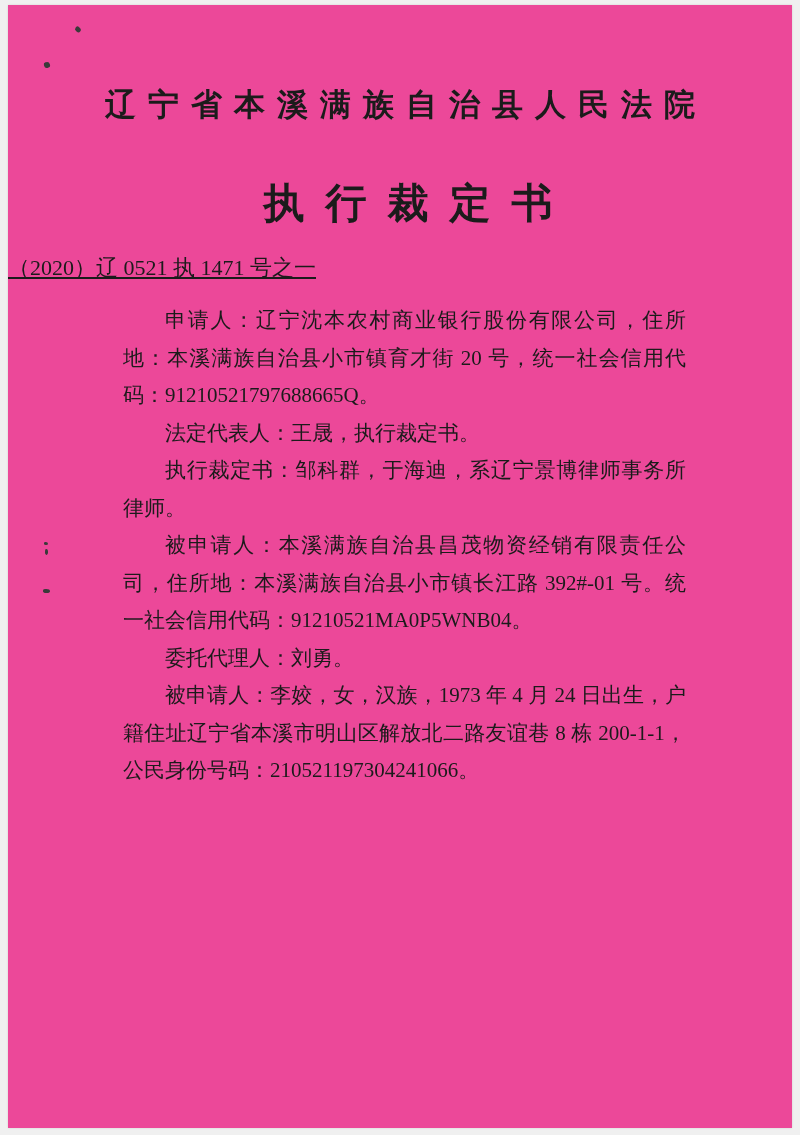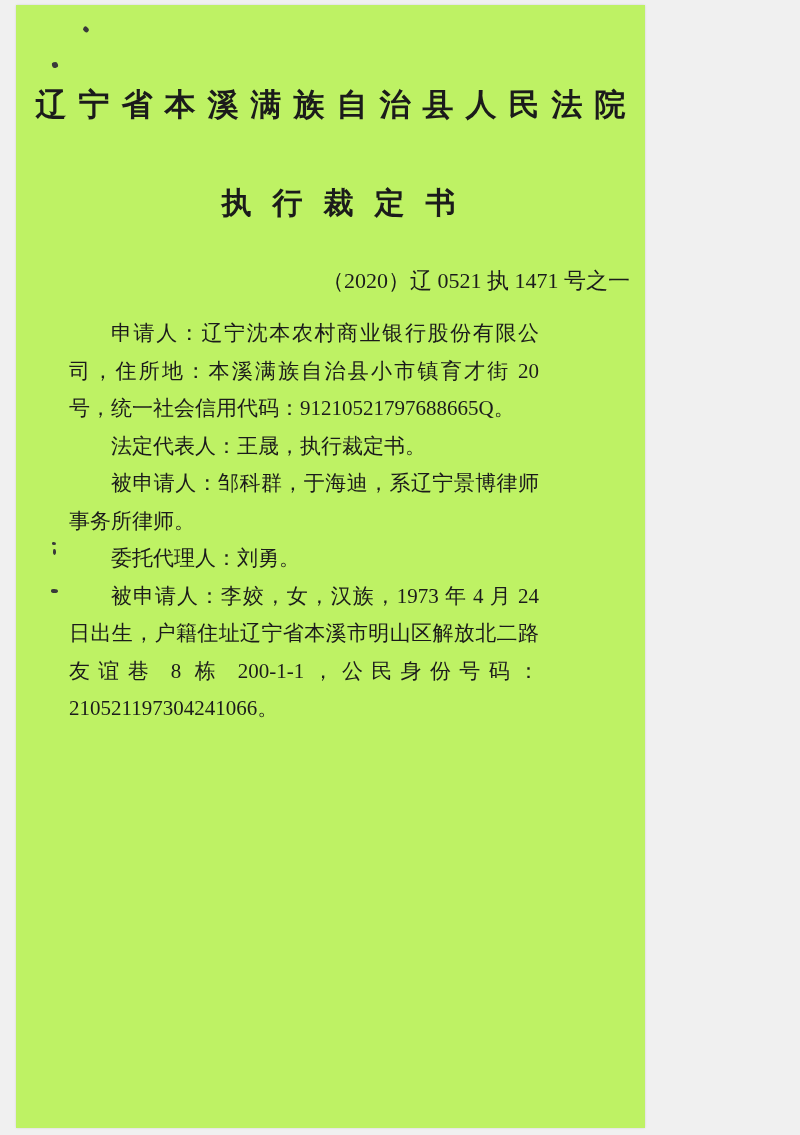--- a/index.html
+++ b/index.html
@@ -12,58 +12,59 @@
   }
   .backdrop {
     position: relative;
     width: 800px;
     height: 1135px;
     background: #f0f0f0;
     overflow: hidden;
   }
   .page {
     position: absolute;
-    left: 16px;
+    left: 8px;
     top: 5px;
-    width: 629px;
+    width: 784px;
     height: 1123px;
-    background: #bef264;
+    background: #ec4899;
     box-shadow: 0 0 2px rgba(0,0,0,0.12);
     box-sizing: border-box;
     color: #1b1b1b;
   }
   .court-name {
     margin: 80px 0 0 0;
     line-height: 40px;
     font-size: 31px;
     font-weight: bold;
     letter-spacing: 12px;
     text-align: center;
     text-indent: 12px; 
     white-space: nowrap;
   }
   .doc-title {
     margin: 55px 0 0 16px;
     line-height: 46px;
-    font-size: 30px;
+    font-size: 41px;
     font-weight: bold;
     letter-spacing: 21px;
     text-align: center;
     text-indent: 21px;
     white-space: nowrap;
   }
   .case-number {
-    margin: 40px 15px 0 0;
+    margin: 27px 15px 0 0;
     line-height: 30px;
     font-size: 22px;
-    text-align: right;
+    text-align: left;
     white-space: nowrap;
+    text-decoration: underline;
   }
   .doc-body {
-    margin: 19px 106px 0 53px; 
+    margin: 19px 106px 0 115px; 
     font-size: 21px;
     line-height: 37.5px;
     text-align: justify;
   }
   .doc-body p {
     margin: 0;
     padding: 0;
     text-indent: 2em;
   }
   
@@ -92,19 +93,20 @@
 
     <h1 class="court-name">辽宁省本溪满族自治县人民法院</h1>
 
     <h2 class="doc-title">执行裁定书</h2>
 
     <div class="case-number">（2020）辽 0521 执 1471 号之一</div>
 
     <div class="doc-body">
       <p>申请人：辽宁沈本农村商业银行股份有限公司，住所地：本溪满族自治县小市镇育才街 20 号，统一社会信用代码：91210521797688665Q。</p>
       <p>法定代表人：王晟，执行裁定书。</p>
-      <p>被申请人：邹科群，于海迪，系辽宁景博律师事务所律师。</p>
+      <p>执行裁定书：邹科群，于海迪，系辽宁景博律师事务所律师。</p>
+      <p>被申请人：本溪满族自治县昌茂物资经销有限责任公司，住所地：本溪满族自治县小市镇长江路 392#-01 号。统一社会信用代码：91210521MA0P5WNB04。</p>
       <p>委托代理人：刘勇。</p>
       <p>被申请人：李姣，女，汉族，1973 年 4 月 24 日出生，户籍住址辽宁省本溪市明山区解放北二路友谊巷 8 栋 200-1-1，公民身份号码：210521197304241066。</p>
     </div>
 
   </div>
 </div>
 
 </body></html>

